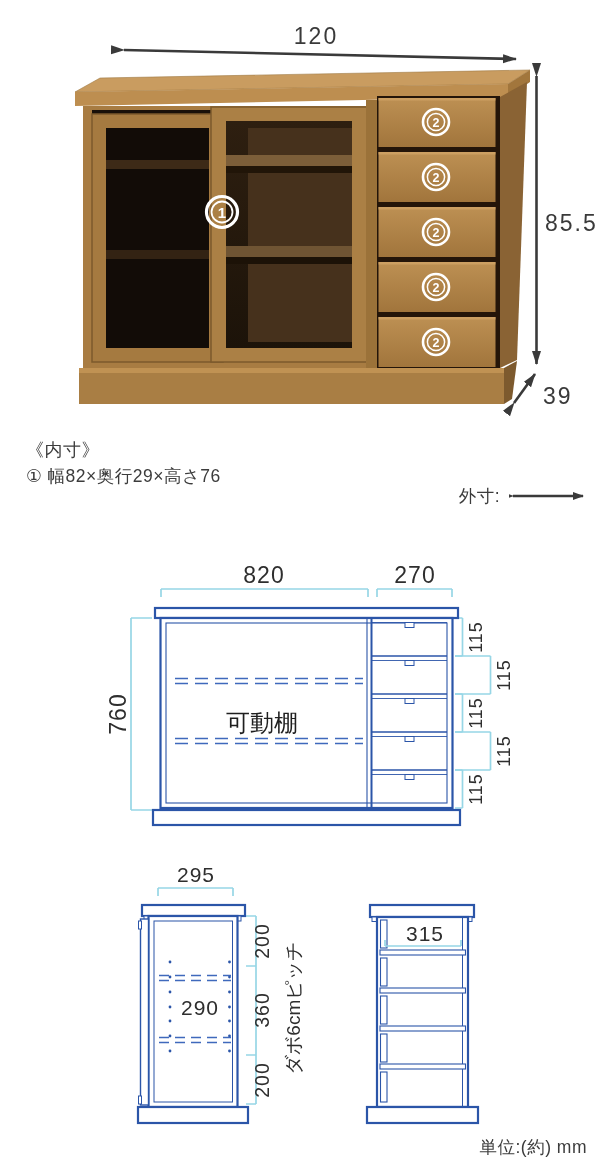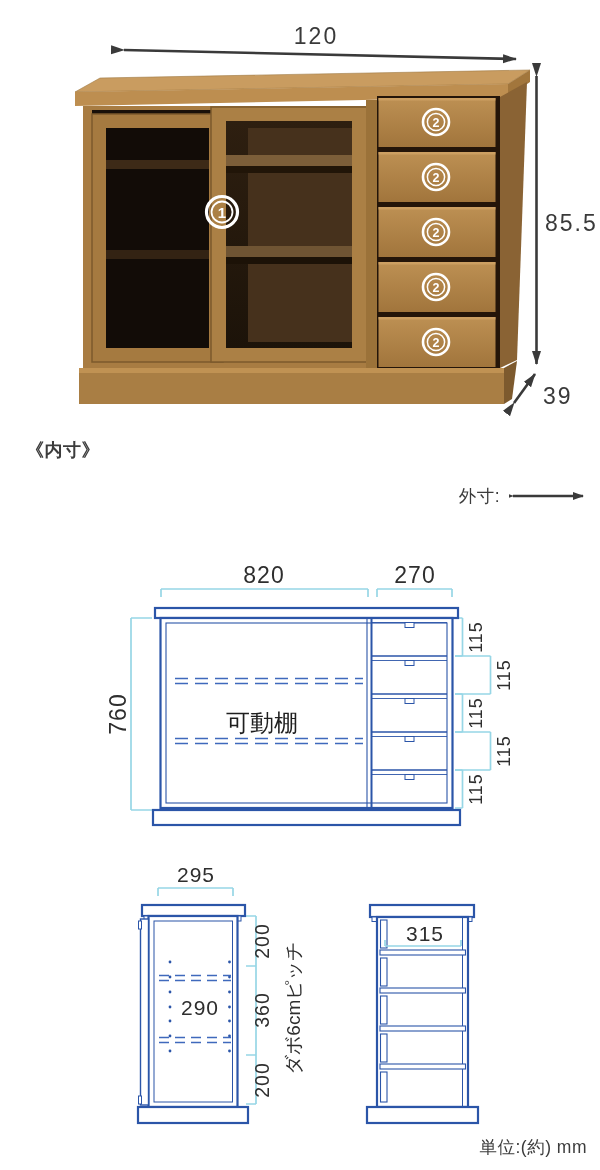--- a/index.html
+++ b/index.html
@@ -9,21 +9,21 @@
     overflow:hidden;
   }
   svg{position:absolute;left:0;display:block;}
   #photo-svg{top:0;}
   #front-view-svg{top:545px;}
   #side-views-svg{top:850px;}
   .specs-block{
     position:absolute;left:26px;top:437px;color:#3c3c3c;
     font-size:17.5px;line-height:26px;letter-spacing:0.5px;
   }
-  .specs-heading{font-size:18px;font-weight:bold;}
+  .specs-heading{font-size:18px;}
   .right-note{
     position:absolute;right:13px;text-align:center;color:#3c3c3c;
     font-size:17.5px;letter-spacing:0.5px;
   }
   #outer-dim-note{top:484px;}
   #unit-mm-note{top:1135px;}
   .outer-row{display:flex;align-items:center;justify-content:flex-end;gap:9px;}
   .outer-arrow-svg{position:static;display:inline-block;}
   .unit-cm{display:block;margin-top:7px;}
   text{font-family:"Liberation Sans","DejaVu Sans",sans-serif;}
@@ -139,20 +139,21 @@
     <line x1="536.5" y1="76" x2="536.5" y2="364" marker-start="url(#ah)" marker-end="url(#ah)"></line>
     <line x1="514" y1="403" x2="535" y2="374" marker-start="url(#ah)" marker-end="url(#ah)"></line>
   </g>
   <text class="photo-dim" x="316" y="44" text-anchor="middle" font-size="23">120</text>
   <text class="photo-dim" x="545" y="231" font-size="23" letter-spacing="1">85.5</text>
   <text class="photo-dim" x="543" y="404" font-size="23">39</text>
 </svg>
 
 <div class="specs-block">
   <div class="specs-heading">《内寸》</div>
+  <div>① 幅82×奥行29×高さ76</div>
 </div>
 
 <div class="right-note" id="outer-dim-note">
   <div class="outer-row">
     <span>外寸:</span>
     <svg class="outer-arrow-svg" width="78" height="14" viewBox="0 0 78 14">
       <defs>
         <marker id="ah2" markerWidth="12" markerHeight="9" refX="10" refY="4" orient="auto" markerUnits="userSpaceOnUse">
           <path d="M0,0 L11,4 L0,8 Z" fill="#3a3a3a"></path>
         </marker>

